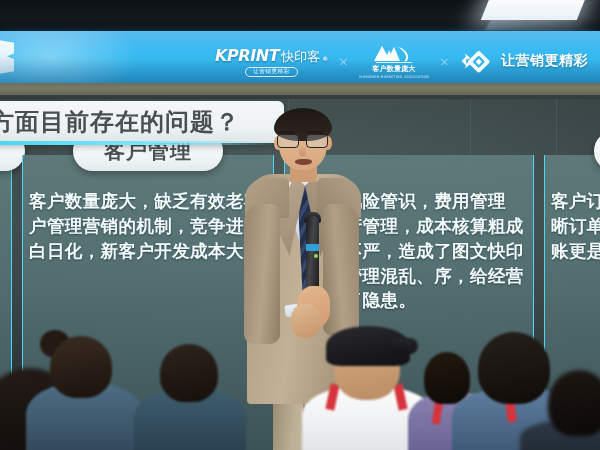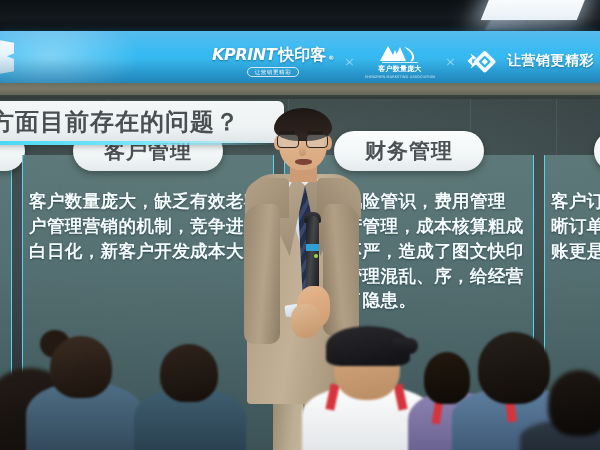--- a/index.html
+++ b/index.html
@@ -50,32 +50,32 @@
   }
   .banner-left-logo{
     position:absolute; left:-2px; top:9px; width:16px; height:34px;
     background:linear-gradient(180deg,#ffffff,#dff1fb);
     clip-path:polygon(0 0,100% 8%,100% 40%,55% 48%,100% 56%,100% 92%,0 100%);
     opacity:.92;
   }
   .banner-row{
     position:absolute; left:0; top:0; width:600px; height:60px;
     display:flex; align-items:center; justify-content:flex-end;
-    gap:9px; padding-right:6px; z-index:3;
+    gap:9px; padding-right:12px; z-index:3;
   }
   .logo-kprint{ display:flex; flex-direction:column; align-items:center; gap:1px; }
   .kp-main{
     display:flex; align-items:baseline; gap:2px;
     font-family:"DejaVu Sans","Liberation Sans",sans-serif;
     color:#fff; font-weight:bold; font-style:italic;
     font-size:13px; letter-spacing:-.4px;
     text-shadow:0 1px 2px rgba(0,50,90,.5);
   }
   .kp-k{ font-size:16px; }
-  .kp-cn{ font-size:16px; font-style:normal; font-weight:bold; letter-spacing:0;text-align:center; }
+  .kp-cn{ font-size:13px; font-style:normal; font-weight:normal; letter-spacing:0;text-align:center; }
   .kp-reg{ font-size:6px; vertical-align:super; }
   .kp-sub{
     font-size:5.5px; color:#fff; letter-spacing:.6px;
     border:1px solid rgba(255,255,255,.85); border-radius:7px;
     padding:.5px 7px; white-space:nowrap; opacity:.92;
   }
   .x-sep{ color:#d8f0ff; font-size:13px; font-weight:300; opacity:.85; padding:0 1px; }
   .logo-assoc{ display:flex; flex-direction:column; align-items:center; gap:1px; }
   .assoc-mark{ width:44px; height:19px; }
   .assoc-cn{ font-size:7px; color:#fff; font-weight:bold; letter-spacing:.2px; white-space:nowrap; }
@@ -412,23 +412,20 @@
   </div>
 
   <div class="card" id="card-one">
     <div class="card-pill">
       <span class="card-pill-txt">客户管理</span>
     </div>
     <div class="card-body">客户数量庞大，缺乏有效老客户管理营销的机制，竞争进入白日化，新客户开发成本大</div>
   </div>
 
   <div class="card" id="card-two">
-    <div class="card-pill">
-      <span class="card-pill-txt">财务管理</span>
-    </div>
     <div class="card-body">者缺乏风险管识，费用管理范、资产管理，成本核算粗成本控制不严，造成了图文快印业财务管理混乱、序，给经营发展下了隐患。</div>
   </div>
 
   <div class="card" id="card-three">
     <div class="card-pill">
       
     </div>
     <div class="card-body">客户订单管理无序，造成不清晰订单信息交织在一起，部对账更是导致延误无形损失大。</div>
   </div>
 

